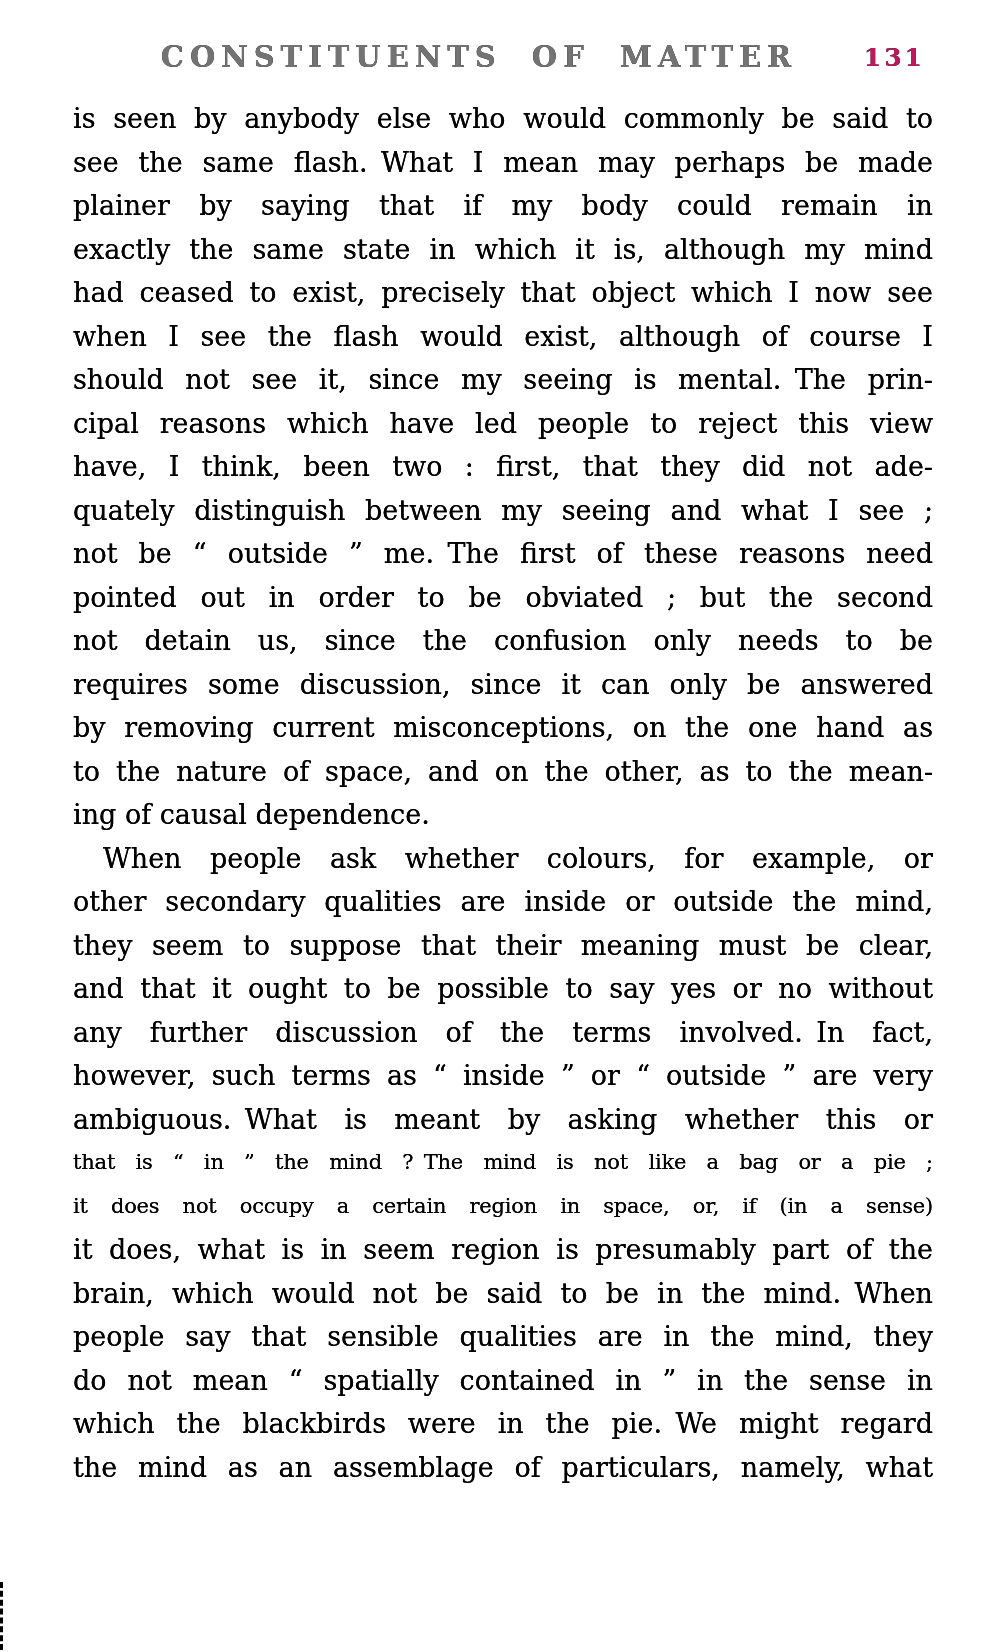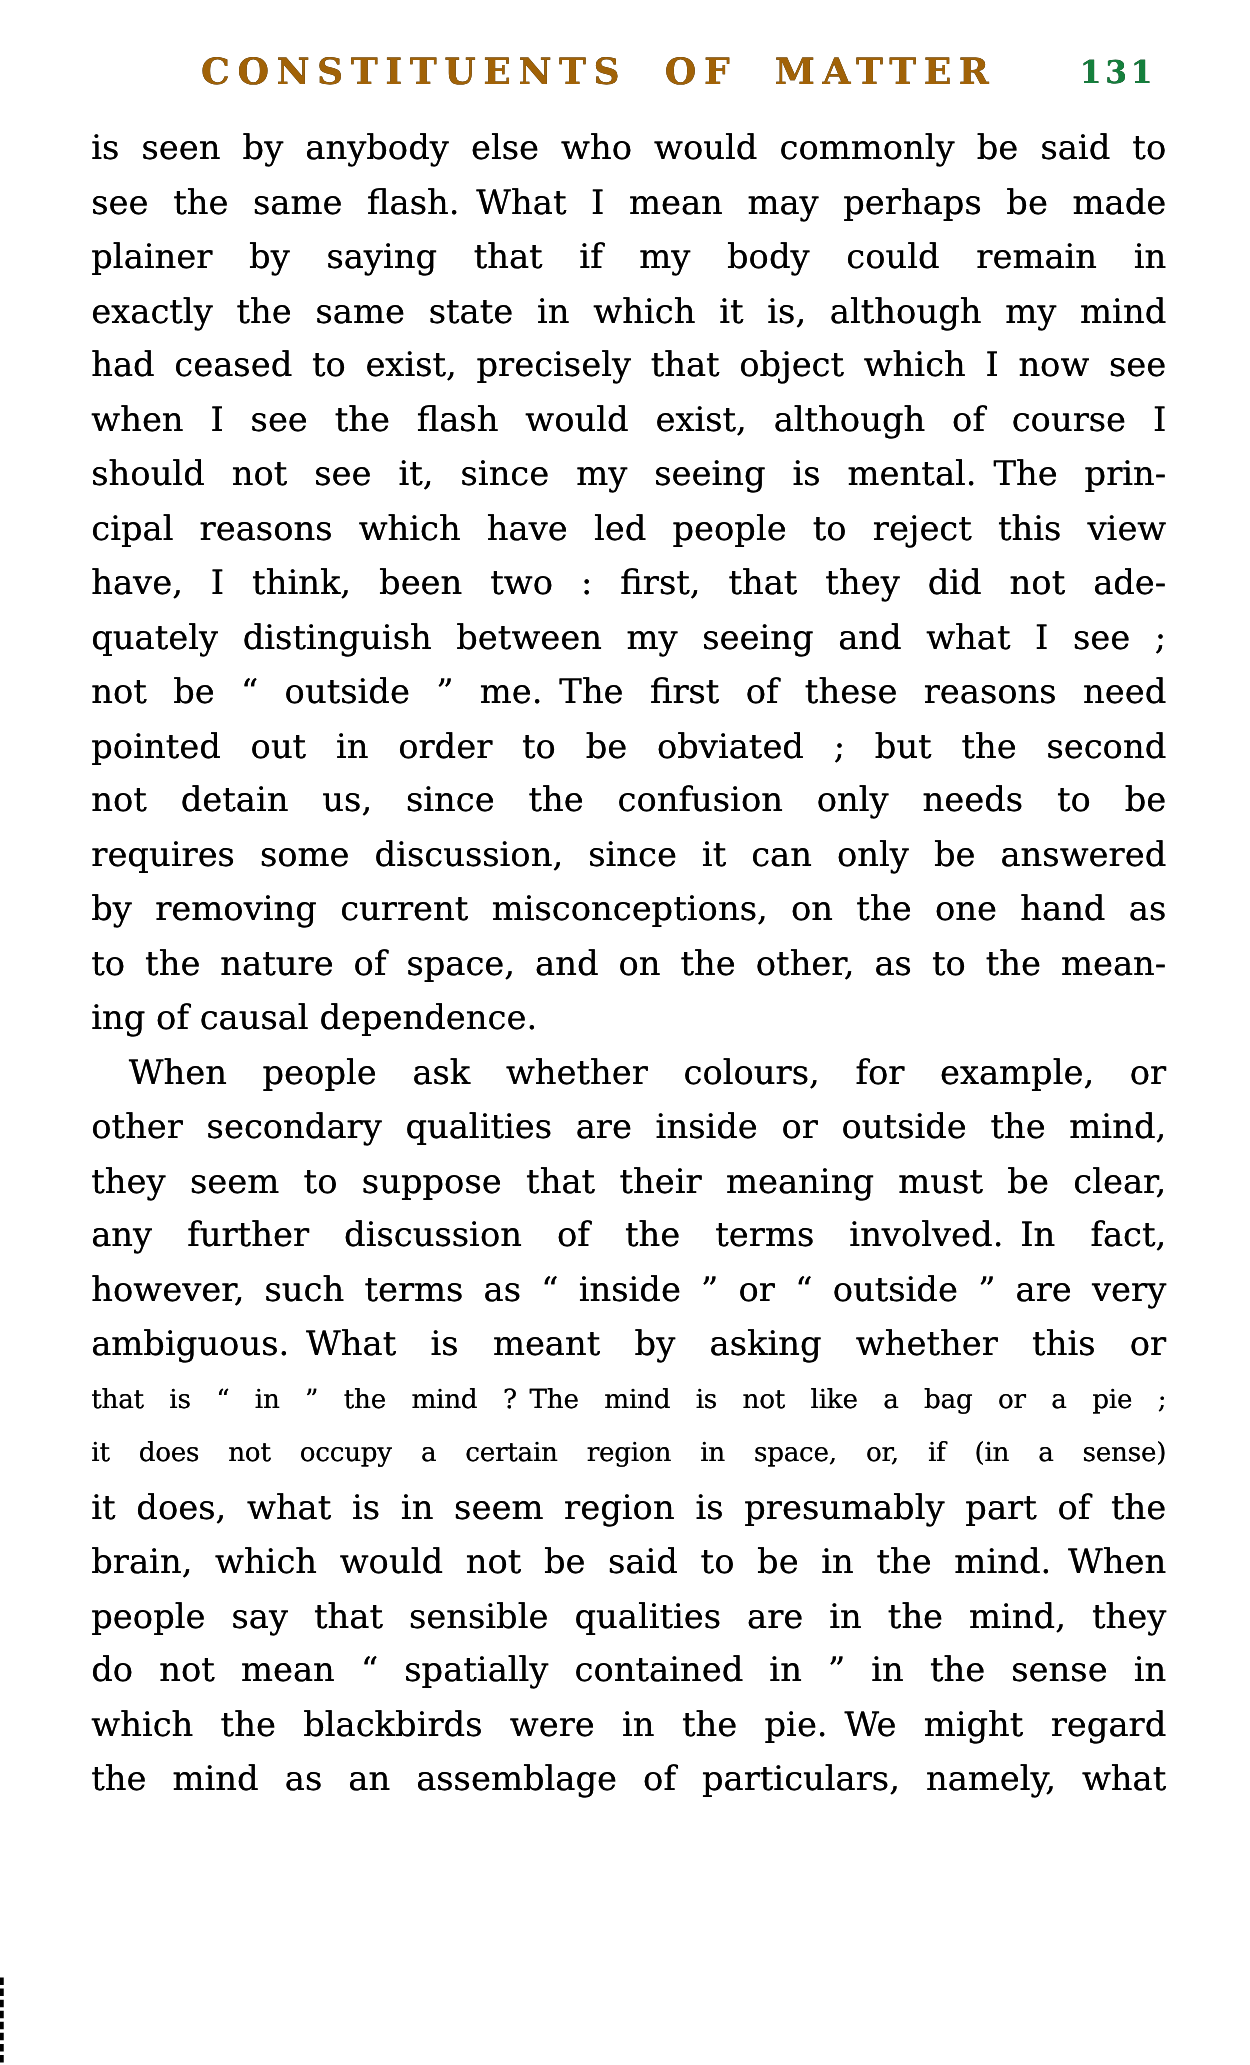--- a/index.html
+++ b/index.html
@@ -20,32 +20,32 @@
     width: 860px;
     height: 40px;
   }
   .running-title {
     display: block;
     text-align: center;
     font-size: 29px;
     font-weight: bold;
     letter-spacing: 6px;
     word-spacing: 14px;
-    color: #a16207;
+    color: #737373;
     transform: translateX(-24px);
     text-shadow: 0 0 0.5px #000;
   }
   .page-number {
     position: absolute;
     top: 3px;
     right: 8px;
     font-size: 25px;
     font-weight: bold;
     letter-spacing: 3px;
-    color: #15803d;
+    color: #be185d;
     text-shadow: 0 0 0.5px #000;
   }
   .body-text {
     position: absolute;
     top: 97px;
     left: 73px;
     width: 860px;
   }
   .line {
     height: 43.5px;
@@ -100,20 +100,21 @@
     <div class="line">not be “ outside ” me. The first of these reasons need</div>
     <div class="line">pointed out in order to be obviated ; but the second</div>
     <div class="line">not detain us, since the confusion only needs to be</div>
     <div class="line">requires some discussion, since it can only be answered</div>
     <div class="line">by removing current misconceptions, on the one hand as</div>
     <div class="line">to the nature of space, and on the other, as to the mean-</div>
     <div class="line para-end">ing of causal dependence.</div>
     <div class="line indent">When people ask whether colours, for example, or</div>
     <div class="line">other secondary qualities are inside or outside the mind,</div>
     <div class="line">they seem to suppose that their meaning must be clear,</div>
+    <div class="line">and that it ought to be possible to say yes or no without</div>
     <div class="line">any further discussion of the terms involved. In fact,</div>
     <div class="line">however, such terms as “ inside ” or “ outside ” are very</div>
     <div class="line">ambiguous. What is meant by asking whether this or</div>
     <div class="line tight">that is “ in ” the mind ? The mind is not like a bag or a pie ;</div>
     <div class="line tight">it does not occupy a certain region in space, or, if (in a sense)</div>
     <div class="line">it does, what is in seem region is presumably part of the</div>
     <div class="line">brain, which would not be said to be in the mind. When</div>
     <div class="line">people say that sensible qualities are in the mind, they</div>
     <div class="line">do not mean “ spatially contained in ” in the sense in</div>
     <div class="line">which the blackbirds were in the pie. We might regard</div>

